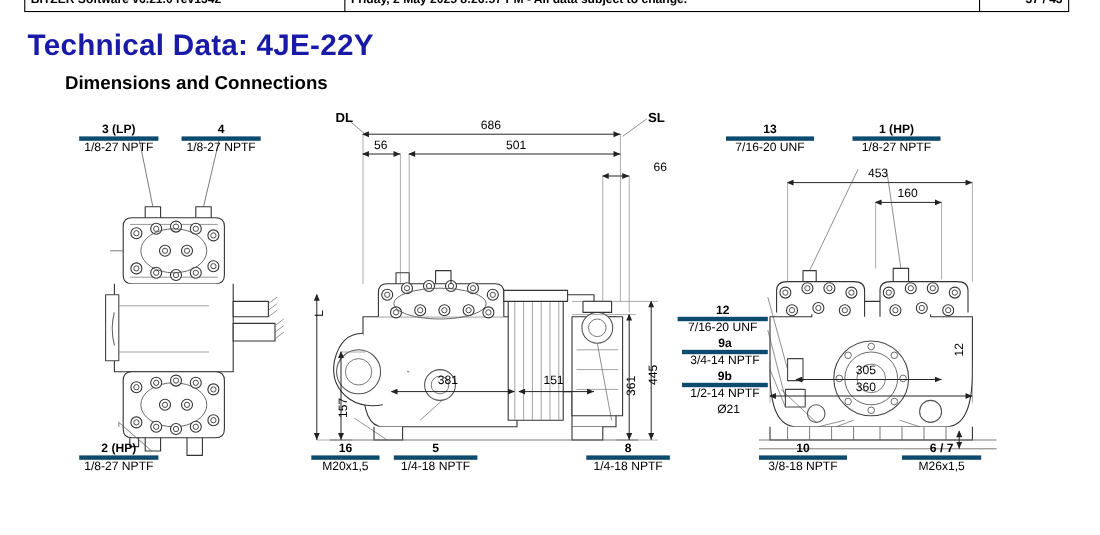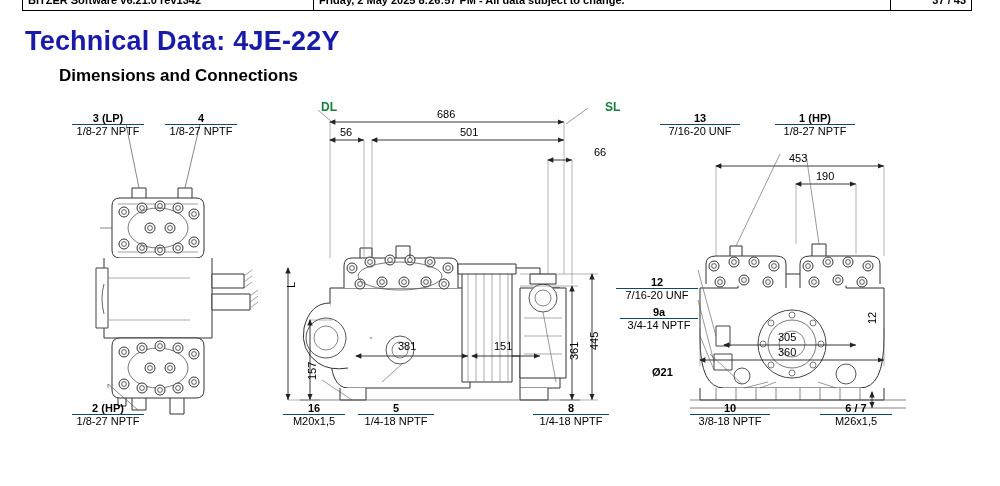--- a/index.html
+++ b/index.html
@@ -33,27 +33,27 @@
   #draw{position:absolute;left:0;top:88px;width:1000px;height:340px;}
   #draw svg{display:block;}
 
   .callout{
     position:absolute;text-align:center;color:#000;
     font-family:"Liberation Sans", sans-serif;line-height:1.12;
     white-space:nowrap;
     margin-top:16px;
   }
   .callout .no{font-size:11px;font-weight:bold;display:block;}
-  .callout .th{font-size:11px;display:block;border-top:1px solid #0c4a6e;padding-top:0px;}
+  .callout .th{font-size:11px;display:block;border-top:4px solid #0c4a6e;padding-top:0px;}
 
   .dim{
     position:absolute;font-size:11px;color:#000;white-space:nowrap;
   }
   .dim.rot{transform:rotate(-90deg);transform-origin:left top;}
-  .lbl{position:absolute;font-size:12px;font-weight:bold;color:#15803d;margin-left:16px;}
+  .lbl{position:absolute;font-size:12px;font-weight:bold;color:#000000;}
 </style>
 </head>
 <body>
 
 <div class="hdr">
   <div class="cell c1">BITZER Software v6.21.0 rev1342</div>
   <div class="cell c2">Friday, 2 May 2025 8:26:57 PM - All data subject to change.</div>
   <div class="cell c3">37 / 43</div>
 </div>
 
@@ -344,20 +344,24 @@
     <span class="th">1/8-27 NPTF</span>
   </div>
   <div class="callout" style="left:616px;top:172px;width:82px;">
     <span class="no">12</span>
     <span class="th">7/16-20 UNF</span>
   </div>
   <div class="callout" style="left:620px;top:202px;width:78px;">
     <span class="no">9a</span>
     <span class="th">3/4-14 NPTF</span>
   </div>
+  <div class="callout" style="left:620px;top:232px;width:78px;">
+    <span class="no">9b</span>
+    <span class="th">1/2-14 NPTF</span>
+  </div>
   <div class="callout" style="left:690px;top:298px;width:80px;">
     <span class="no">10</span>
     <span class="th">3/8-18 NPTF</span>
   </div>
   <div class="callout" style="left:820px;top:298px;width:72px;">
     <span class="no">6 / 7</span>
     <span class="th">M26x1,5</span>
   </div>
 
   <div class="lbl" style="left:305px;top:12px;">DL</div>
@@ -367,19 +371,19 @@
   <div class="dim" style="left:437px;top:20px;">686</div>
   <div class="dim" style="left:340px;top:38px;">56</div>
   <div class="dim" style="left:460px;top:38px;">501</div>
   <div class="dim" style="left:551px;top:58px;padding-left:43px;">66</div>
   <div class="dim rot" style="left:588px;top:262px;">445</div>
   <div class="dim rot" style="left:568px;top:272px;">361</div>
   <div class="dim rot" style="left:306px;top:292px;">157</div>
   <div class="dim" style="left:398px;top:252px;">381</div>
   <div class="dim" style="left:494px;top:252px;">151</div>
   <div class="dim" style="left:789px;top:64px;">453</div>
-  <div class="dim" style="left:816px;top:82px;">190</div>
+  <div class="dim" style="left:816px;top:82px;">160</div>
   <div class="dim" style="left:778px;top:243px;">305</div>
   <div class="dim" style="left:778px;top:258px;">360</div>
   <div class="dim rot" style="left:866px;top:236px;">12</div>
-  <div class="dim" style="left:652px;top:278px;font-weight:bold;">Ø21</div>
+  <div class="dim" style="left:652px;top:278px;">Ø21</div>
 
 </div>
 
 </body></html>

